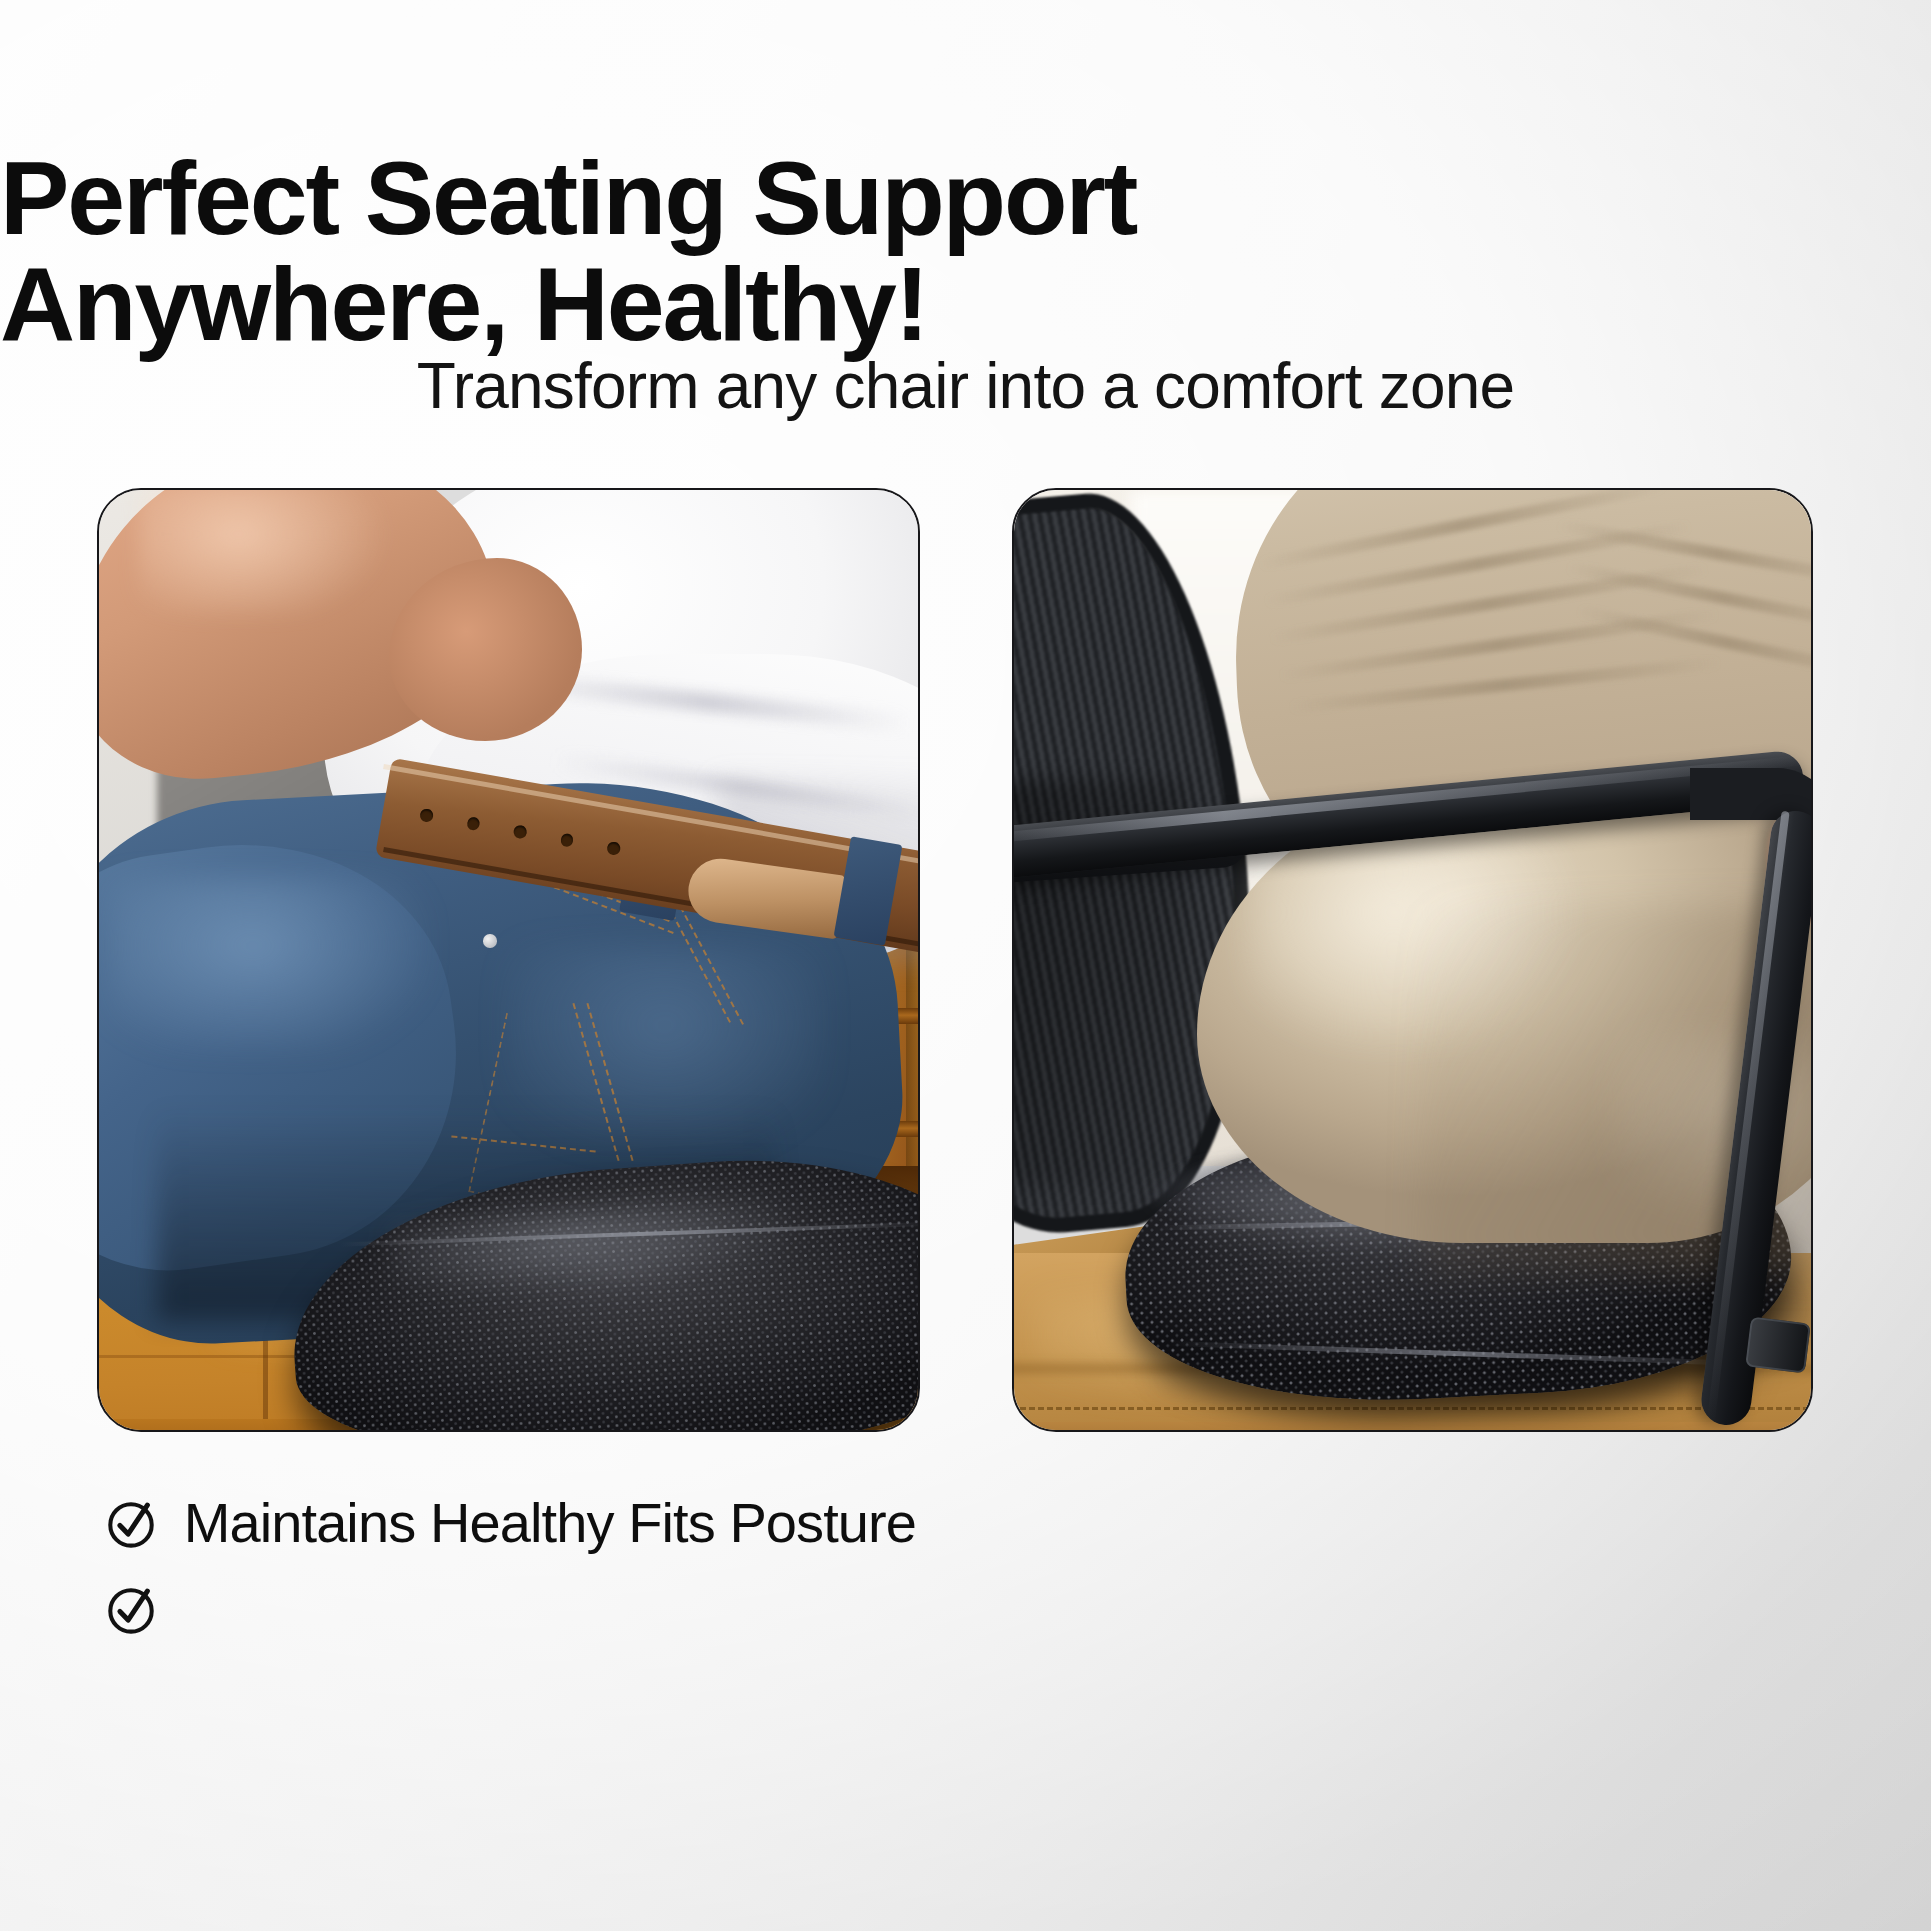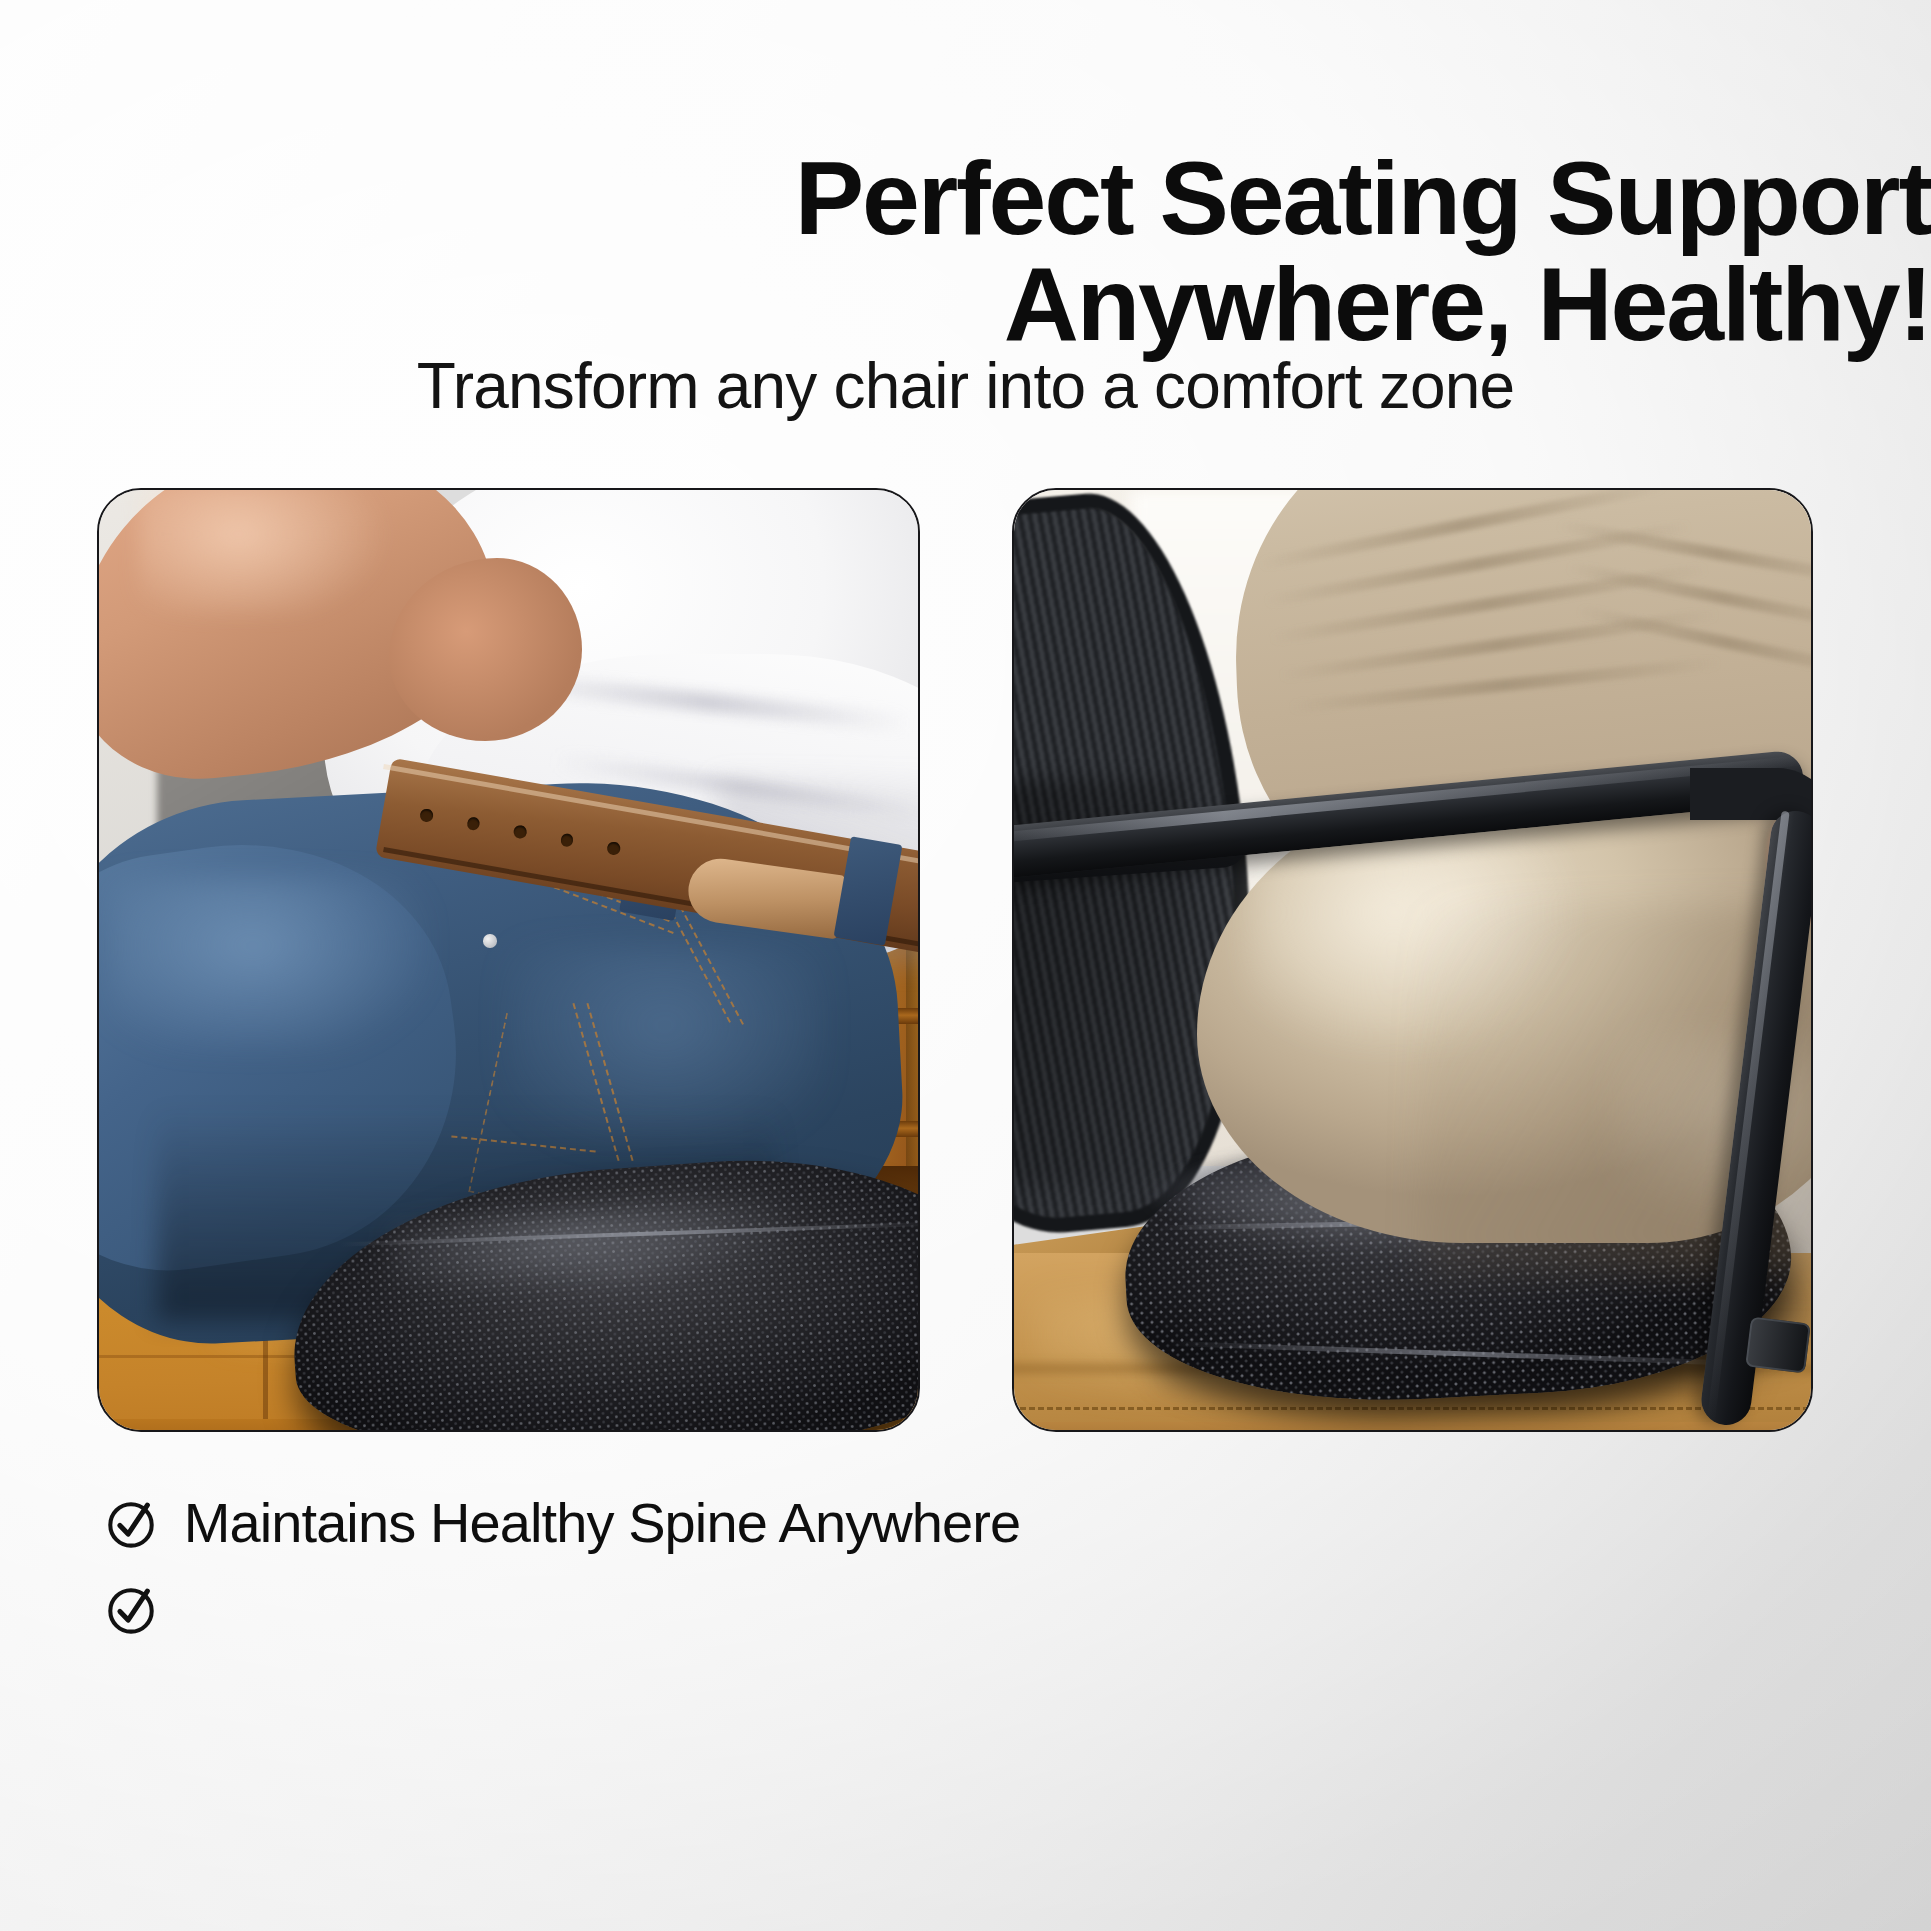--- a/index.html
+++ b/index.html
@@ -33,21 +33,21 @@
     background:
       radial-gradient(130% 105% at 28% 34%, rgba(255,255,255,0.96) 0%, rgba(255,255,255,0.80) 40%, rgba(255,255,255,0.30) 68%, rgba(255,255,255,0.0) 100%);
     pointer-events:none;
   }
   #content{ position:absolute; inset:0; }
 
   
   .headline{
     position:absolute;
     left:0; top:145px; width:1931px;
-    text-align:right;
+    text-align:left;
     font-weight:bold;
     font-size:104px;
     line-height:106px;
     letter-spacing:-2.1px;
     color:#0c0c0c;
     white-space:nowrap;
   }
   .headline .hl-line{ display:block; }
 
   .subtitle{
@@ -558,21 +558,21 @@
 
     <div class="bullets">
 
       <div class="bullet">
         <span class="ico">
           <svg viewBox="0 0 54 54" aria-hidden="true">
             <circle cx="27" cy="29" r="21.5" fill="none" stroke="#111111" stroke-width="4.2"></circle>
             <path d="M15.5 29.5 L24 38.5 L44 8.5" fill="none" stroke="#111111" stroke-width="5.2" stroke-linecap="round" stroke-linejoin="round"></path>
           </svg>
         </span>
-        <span class="txt">Maintains Healthy Spine Anywhere</span>
+        <span class="txt">Maintains Healthy Fits Posture</span>
       </div>
 
 
       <div class="bullet">
         <span class="ico">
           <svg viewBox="0 0 54 54" aria-hidden="true">
             <circle cx="27" cy="29" r="21.5" fill="none" stroke="#111111" stroke-width="4.2"></circle>
             <path d="M15.5 29.5 L24 38.5 L44 8.5" fill="none" stroke="#111111" stroke-width="5.2" stroke-linecap="round" stroke-linejoin="round"></path>
           </svg>
         </span>

